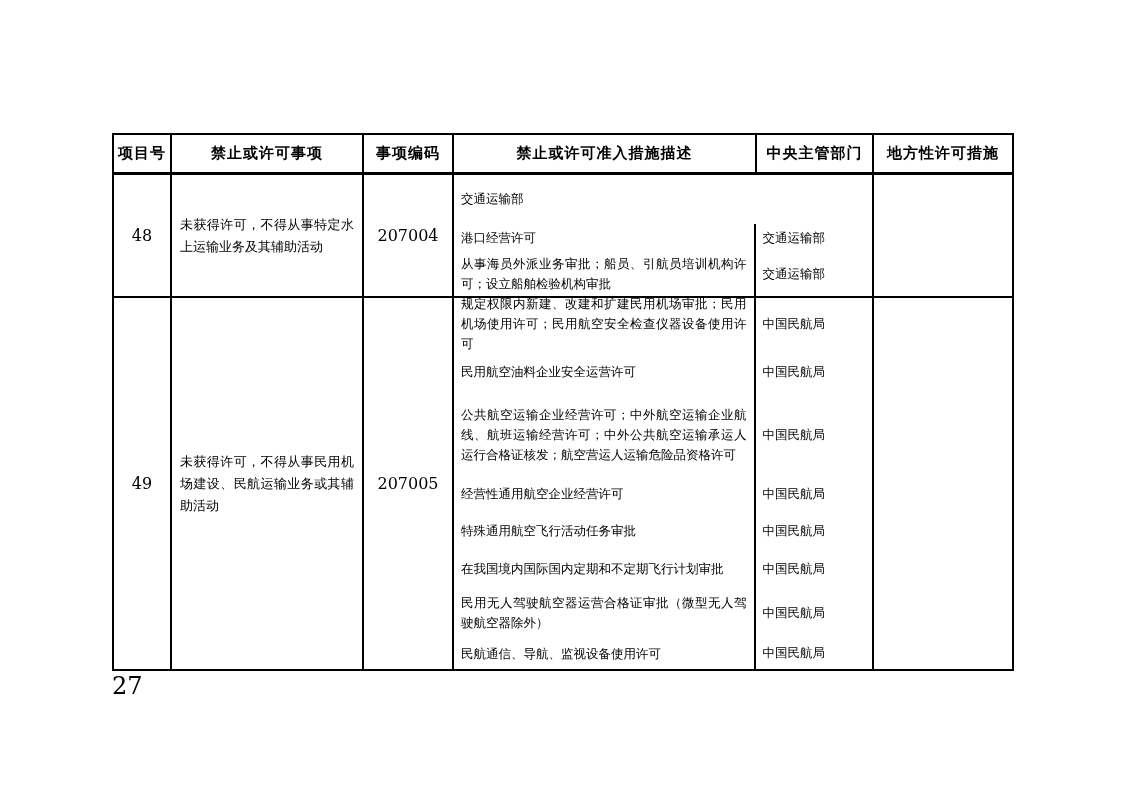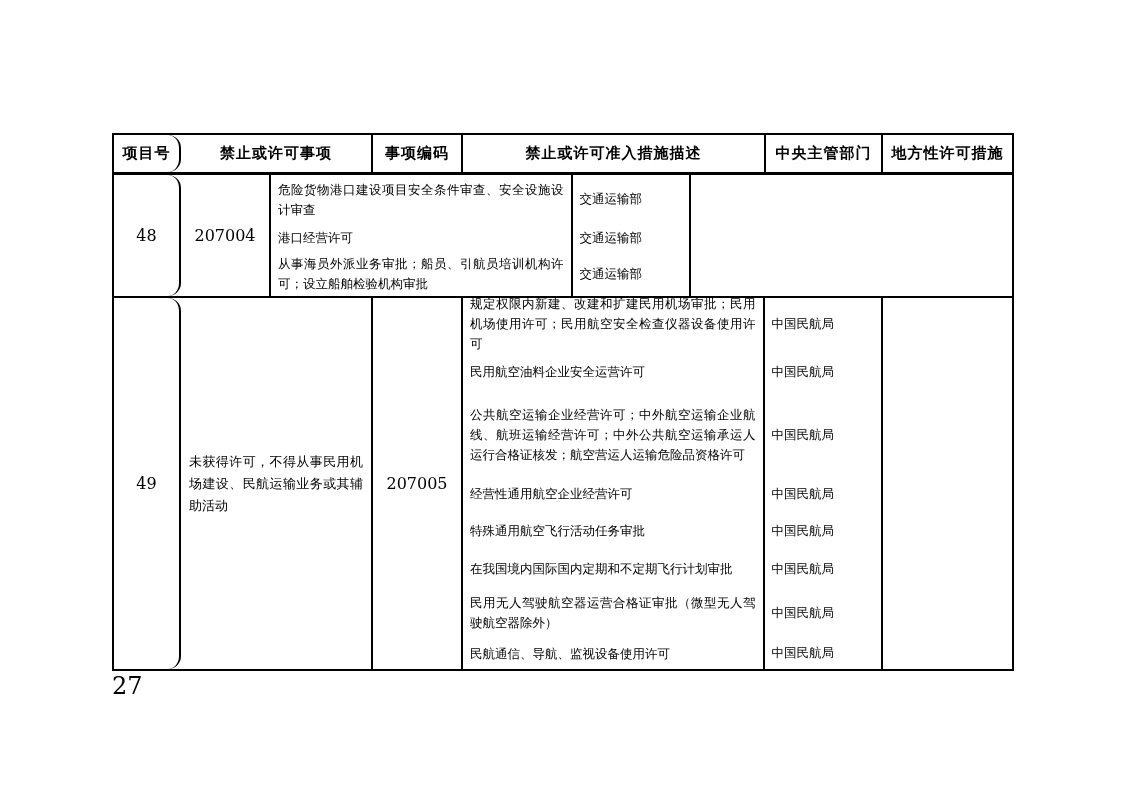--- a/index.html
+++ b/index.html
@@ -26,21 +26,21 @@
     font-weight:bold;
     font-size:15px;
   }
   .thead .cell{
     display:flex;align-items:center;justify-content:center;
     text-align:center;
     letter-spacing:1px;
   }
   .cell{box-sizing:border-box;border-right:2px solid #000;}
   .cell:last-child{border-right:none;}
-  .c1{width:67px;border-radius:13px;}
+  .c1{width:58px;}
   .c2{width:192px;}
   .c3{width:90px;}
   .c4h{width:303px;}
   .c5h{width:117px;}
   .c6{width:127px;flex:1;}
   .c45{width:420px;display:flex;flex-direction:column;}
   .row{border-bottom:2px solid #000;}
   .row:last-child{border-bottom:none;}
   .center{
     display:flex;align-items:center;justify-content:center;
@@ -98,24 +98,24 @@
     <div class="cell c1">项目号</div>
     <div class="cell c2">禁止或许可事项</div>
     <div class="cell c3">事项编码</div>
     <div class="cell c4h">禁止或许可准入措施描述</div>
     <div class="cell c5h">中央主管部门</div>
     <div class="cell c6">地方性许可措施</div>
   </div>
 
   <div class="tr row r48">
     <div class="cell c1 center">48</div>
+    <div class="cell c2 item">未获得许可，不得从事特定水上运输业务及其辅助活动</div>
     <div class="cell c3 center">207004</div>
     <div class="cell c45">
       <div class="sub s0">
-        <div class="m-desc">危险货物港口建设项目安全条件审查、安全设施设计审查</div>
         <div class="m-dept">交通运输部</div>
       </div>
       <div class="sub s1">
         <div class="m-desc">港口经营许可</div>
         <div class="m-dept">交通运输部</div>
       </div>
       <div class="sub s2">
         <div class="m-desc">从事海员外派业务审批；船员、引航员培训机构许可；设立船舶检验机构审批</div>
         <div class="m-dept">交通运输部</div>
       </div>

